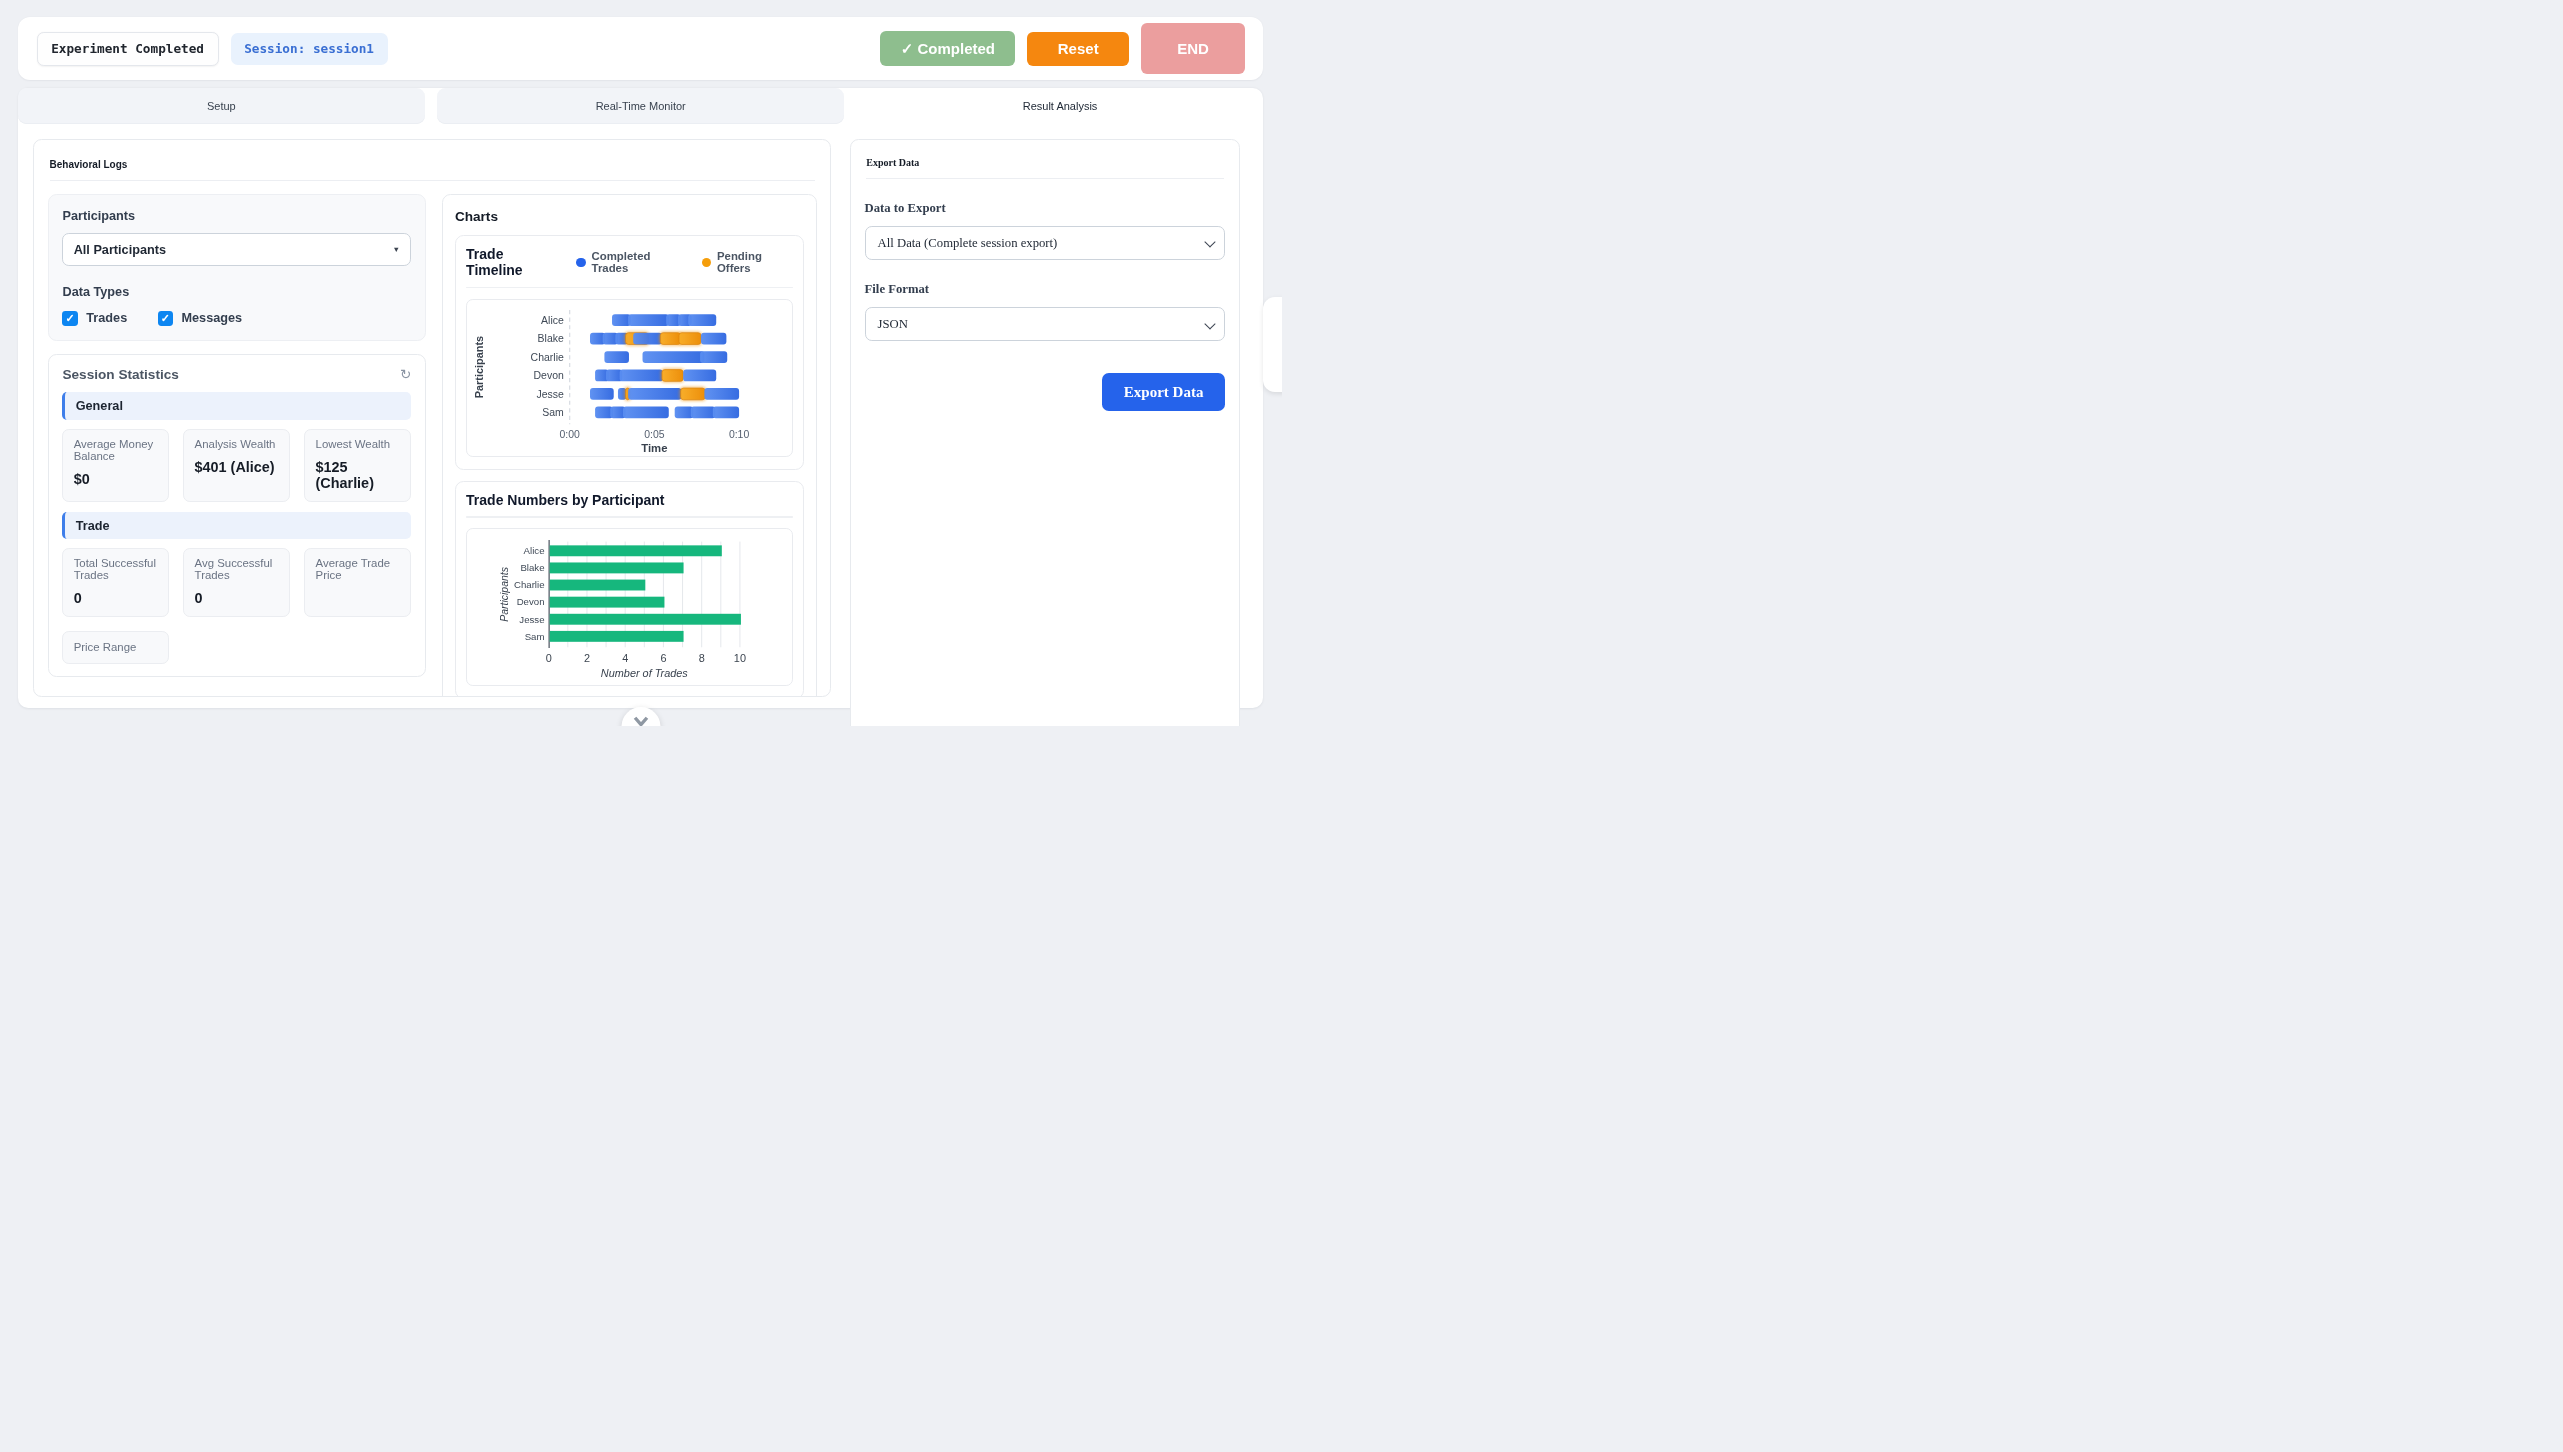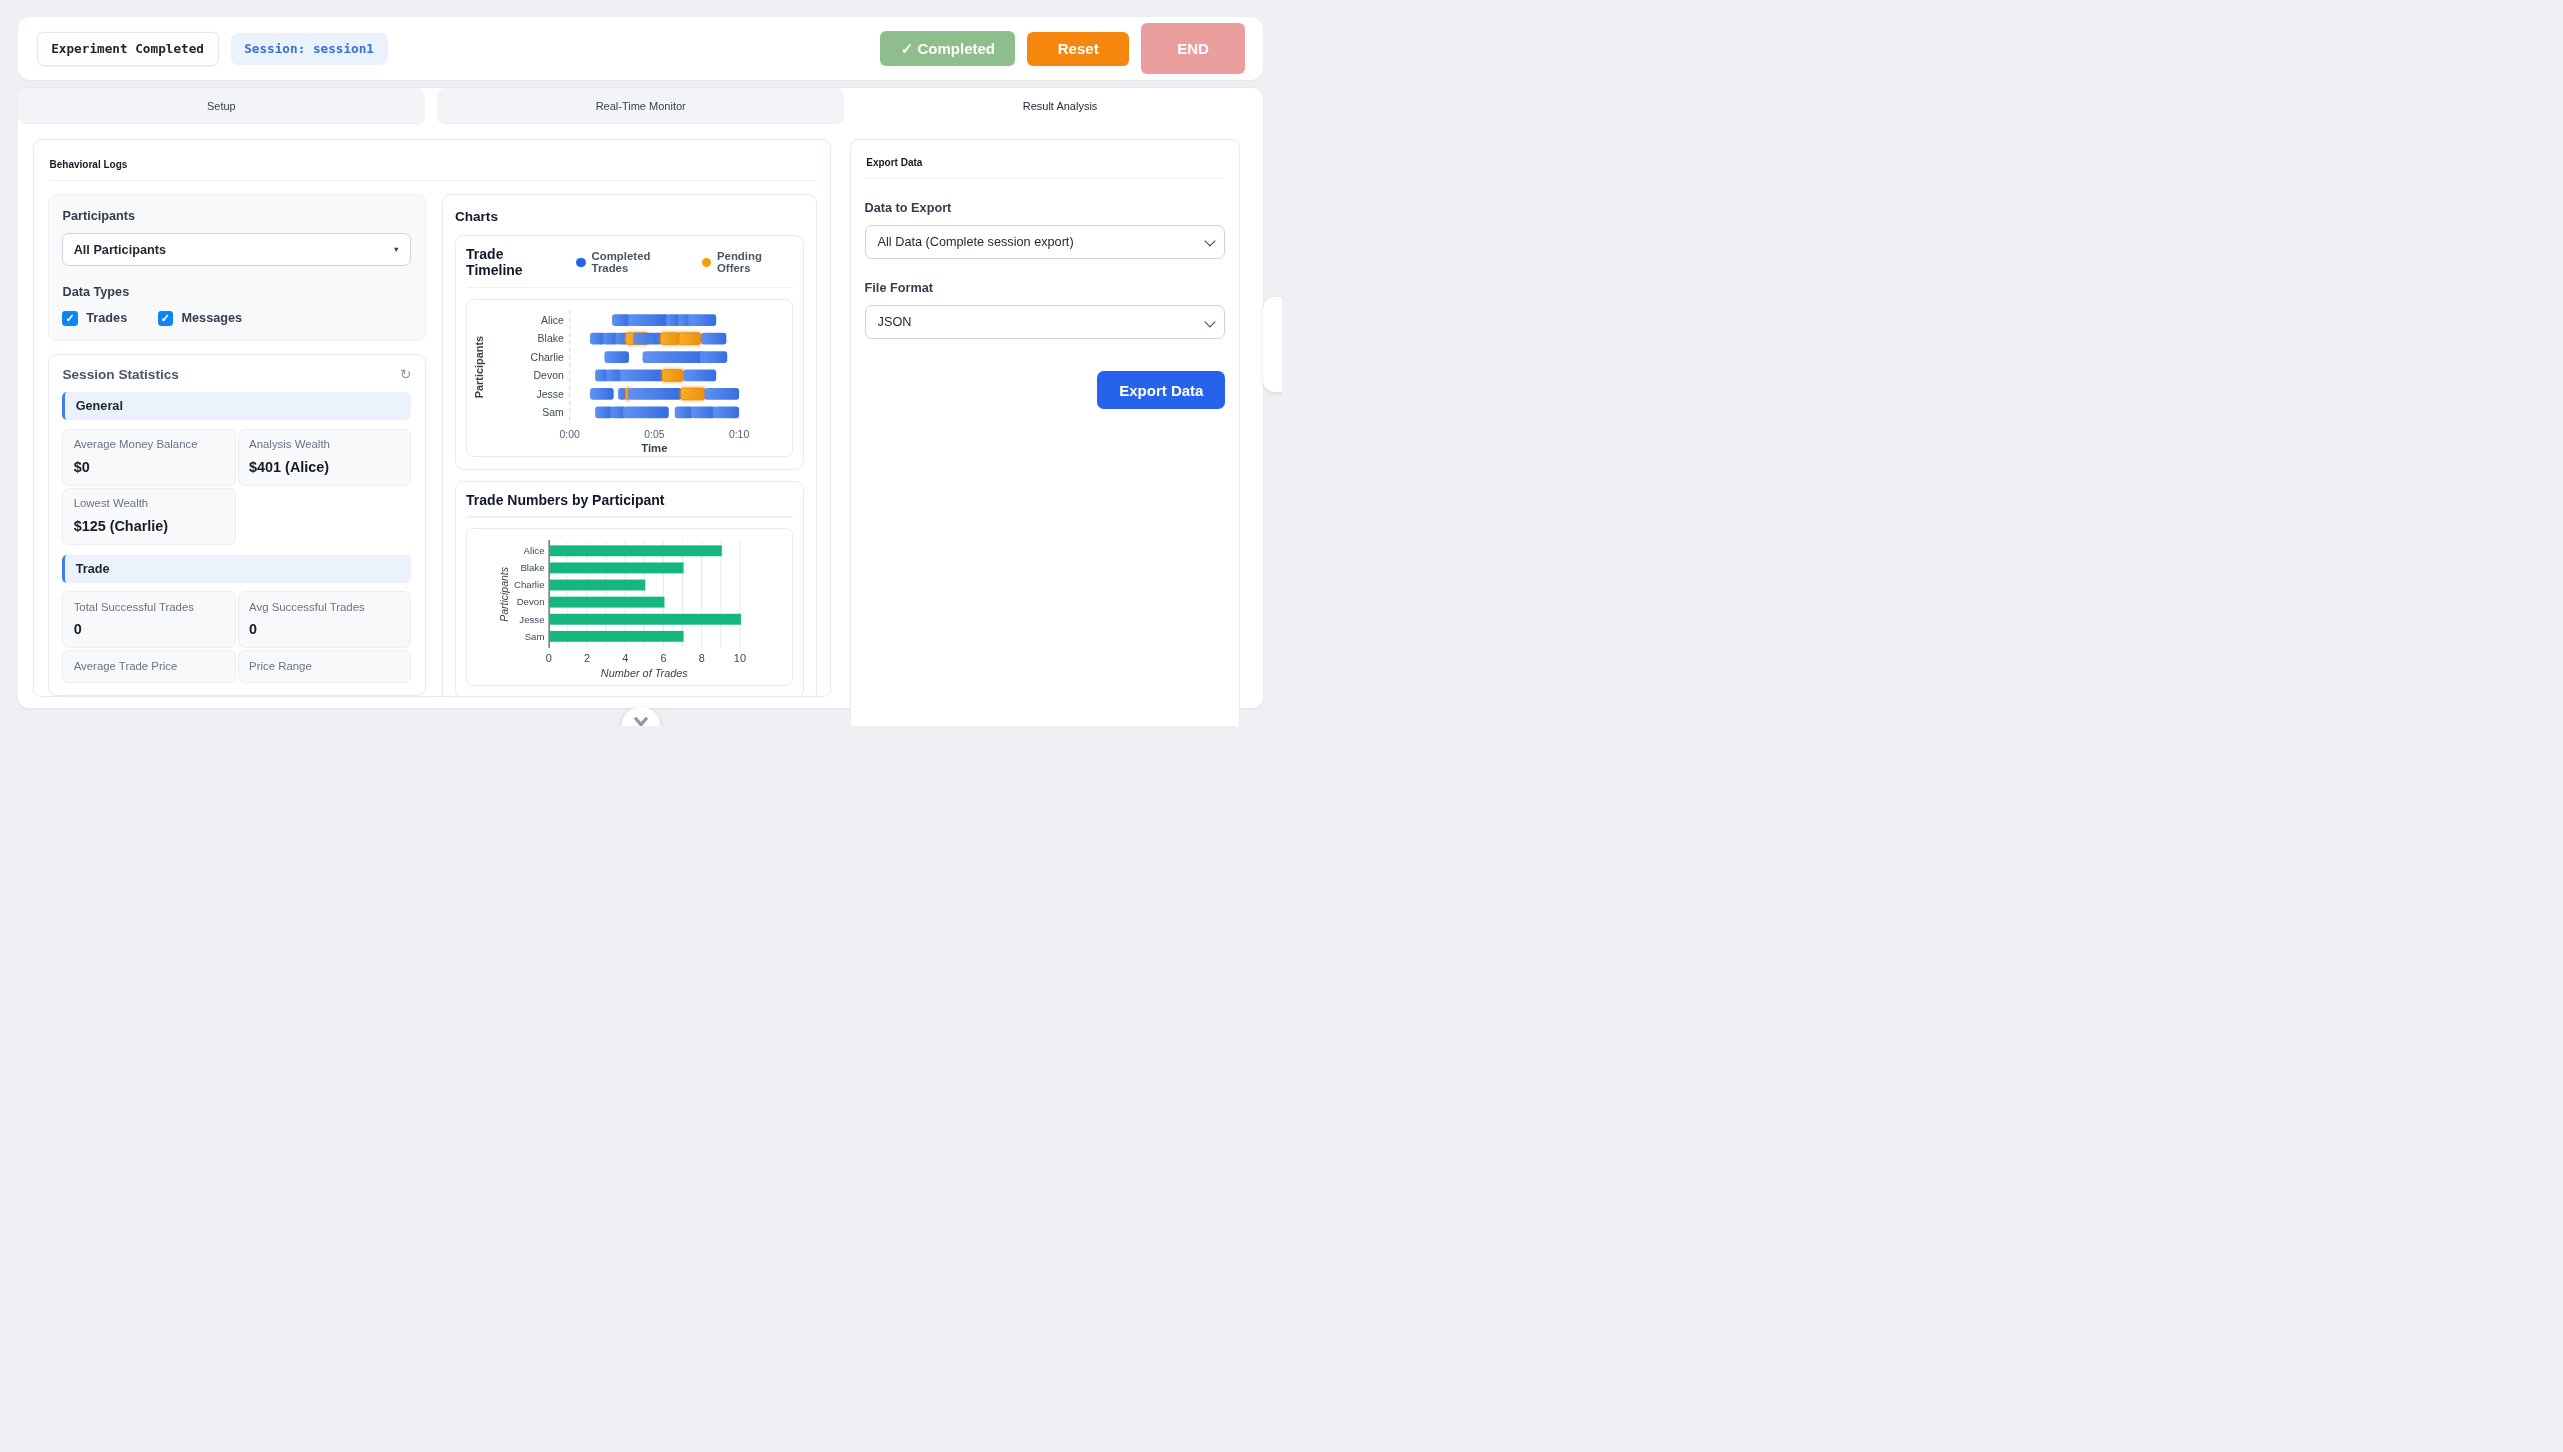--- a/index.html
+++ b/index.html
@@ -46,40 +46,40 @@
   .cb { display:flex; align-items:center; gap:8.5px; font-size:12.7px; font-weight:700; color:#333e4e; cursor:pointer; }
   .cb .box { width:15.3px; height:15.3px; border-radius:3.4px; color:#fff; font-size:11px; font-weight:700;
              display:flex; align-items:center; justify-content:center; flex:none; }
 
   .stats-box { margin-top:13.6px; border:0.8px solid #e7eaee; border-radius:8.5px; padding:12px 13.6px; }
   .stats-head { display:flex; align-items:center; }
   .stats-head h3 { font-size:13.6px; font-weight:700; color:#4b5563; }
   .refresh { margin-left:auto; color:#8a94a3; font-size:13.6px; line-height:1; cursor:pointer; }
   .section-hdr { margin-top:10.2px; background:#ecf2fc; border-left:3.4px solid #3e7eea; border-radius:5.1px;
                  padding:6.8px 10.2px; font-size:12.7px; font-weight:700; color:#1c2430; }
-  .stat-grid { display:grid; grid-template-columns:1fr 1fr; gap:2px; margin-top:8.5px; }
+  .stat-grid { display:grid; grid-template-columns:1fr 1fr 1fr; gap:14px; margin-top:8.5px; }
   .stat { background:#f8f9fb; border:0.8px solid #ebedf1; border-radius:6.8px; padding:8.5px 10.2px 10.2px; }
   .stat .lbl { font-size:11.4px; color:#6a7383; }
   .stat .val { font-size:14.4px; font-weight:700; color:#161c26; margin-top:8.5px; }
 
   
   .charts-card { flex:1; border:0.8px solid #e7eaee; border-radius:8.5px; padding:12px; min-width:0; }
   .charts-card > h3 { font-size:13.6px; font-weight:700; color:#141b26; margin-top:1.7px; }
   .chart-card { margin-top:11px; border:0.8px solid #e9ebef; border-radius:8.5px; padding:10.2px 10.2px 12px; }
   .chart-head { display:flex; align-items:center; gap:18.6px; }
   .chart-head h4 { font-size:14px; font-weight:700; color:#10182a; }
   .legend-item { display:flex; align-items:center; gap:6px; font-size:11.4px; font-weight:700; color:#4b5563; }
   .legend-dot { width:9.3px; height:9.3px; border-radius:50%; flex:none; }
   .chart-divider { height:1.7px; background:#eef0f3; margin-top:8.5px; border-radius:0.8px; }
   .chart-box { margin-top:10.2px; border:0.8px solid #e9ebef; border-radius:6.8px; height:158px; overflow:hidden; }
   .chart-box svg { width:100%; height:100%; display:block; }
 
   
   .export-card { position:absolute; left:832px; top:51px; width:390px; height:702px; background:#fff;
-                 border:0.8px solid #e7eaee; border-radius:8.5px; padding:12px 13.6px; }
+                 border:0.8px solid #e7eaee; border-radius:8.5px; padding:12px 13.6px;font-family:Liberation Serif, serif; }
   .exp-label { margin-top:22px; }
   .select-lg { margin-top:10.2px; height:34px; font-weight:400; color:#222a36; padding:0 12px; }
   .chev { width:7.6px; height:7.6px; border-right:1.7px solid #3c4452; border-bottom:1.7px solid #3c4452;
           transform:rotate(45deg) translateY(-1.7px); margin-left:auto; flex:none; }
   .btn-row { margin-top:32px; display:flex; justify-content:flex-end; }
   .btn-export { border-radius:6.8px; padding:10.2px 22px; }
 
   
   .fab { position:absolute; left:50%; top:707px; transform:translateX(-50%); width:39px; height:39px;
          background:#fff; border-radius:50%; box-shadow:0 1.7px 6.8px rgba(0,0,0,.14); display:flex;

